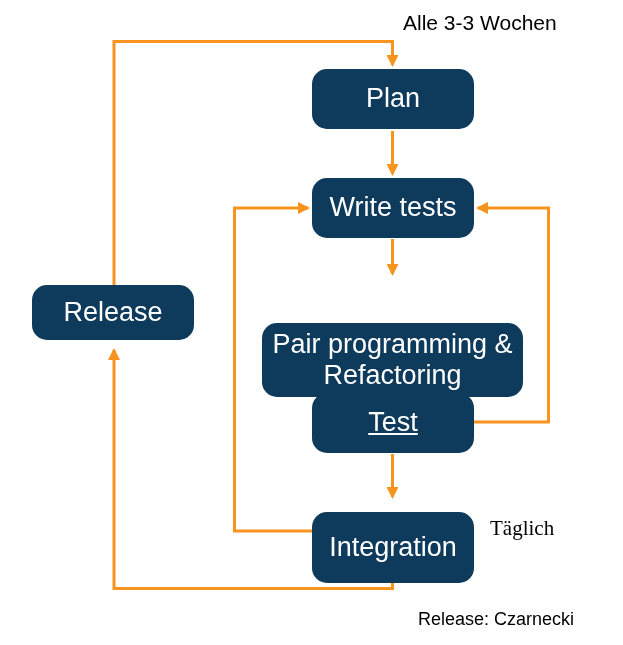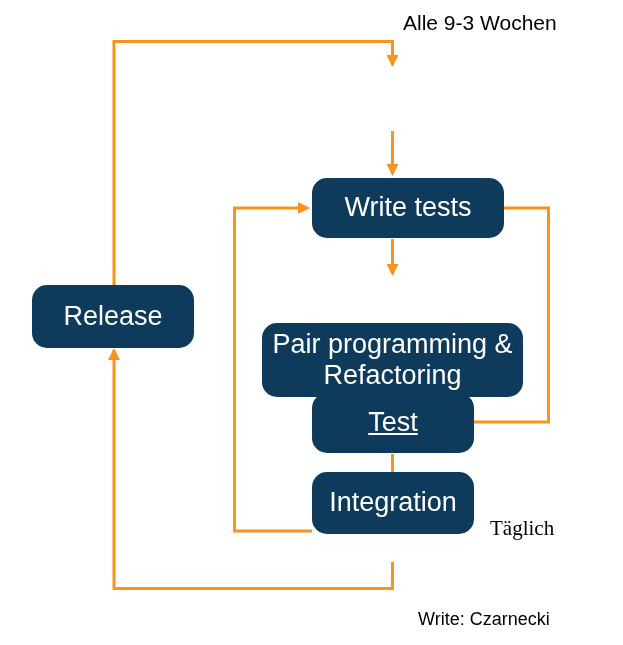--- a/index.html
+++ b/index.html
@@ -25,25 +25,25 @@
     position: absolute;
     background: var(--node-fill);
     color: var(--node-text);
     border-radius: 15px;
     display: flex; align-items: center; justify-content: center;
     text-align: center;
     font-size: 27px;
     line-height: 1.15;
   }
   #node-plan        { left: 312px; top:  69px; width: 162px; height: 60px; }
-  #node-write-tests { left: 312px; top: 178px; width: 192px; height: 60px; }
+  #node-write-tests { left: 312px; top: 178px; width: 162px; height: 60px; }
   #node-pair        { left: 262px; top: 278px; width: 261px; height: 74px; margin-top: 45px; }
   #node-test        { left: 312px; top: 393px; width: 162px; height: 60px; text-decoration: underline; }
-  #node-integration { left: 312px; top: 472px; width: 162px; height: 62px; }
-  #node-release     { left:  32px; top: 285px; width: 162px; height: 63px; }
+  #node-integration { left: 312px; top: 512px; width: 162px; height: 71px; }
+  #node-release     { left:  32px; top: 285px; width: 162px; height: 55px; }
   .annotation {
     position: absolute;
     color: var(--label-text);
     font-size: 21px;
     white-space: nowrap;
   }
   #ann-cycle  { left: 403px; top:  11px; }
   #ann-daily  { left: 490px; top: 516px; font-family: Liberation Serif, serif; }
   #ann-source { left: 418px; top: 609px; font-size: 18px; }
 </style>
@@ -69,20 +69,23 @@
 
     <polyline class="edge" marker-end="url(#arrow)" points="474,422 548.5,422 548.5,208 478,208"></polyline>
 
     <polyline class="edge" marker-end="url(#arrow)" points="312,531 234.5,531 234.5,208 308,208"></polyline>
 
     <polyline class="edge" marker-end="url(#arrow)" points="392.5,562 392.5,588.5 114,588.5 114,350"></polyline>
 
     <polyline class="edge" marker-end="url(#arrow)" points="114,285 114,41.5 392.5,41.5 392.5,65"></polyline>
   </svg>
 
+  <div class="node" id="node-plan">
+    <span>Plan</span>
+  </div>
 
   <div class="node" id="node-write-tests">
     <span>Write tests</span>
   </div>
 
   <div class="node" id="node-pair">
     <span>Pair programming &amp; Refactoring</span>
   </div>
 
   <div class="node" id="node-test">
@@ -90,17 +93,17 @@
   </div>
 
   <div class="node" id="node-integration">
     <span>Integration</span>
   </div>
 
   <div class="node" id="node-release">
     <span>Release</span>
   </div>
 
-  <div class="annotation" id="ann-cycle">Alle 9-3 Wochen</div>
+  <div class="annotation" id="ann-cycle">Alle 3-3 Wochen</div>
   <div class="annotation" id="ann-daily">Täglich</div>
-  <div class="annotation" id="ann-source">Write: Czarnecki</div>
+  <div class="annotation" id="ann-source">Release: Czarnecki</div>
 
 </div>
 
 </body></html>

